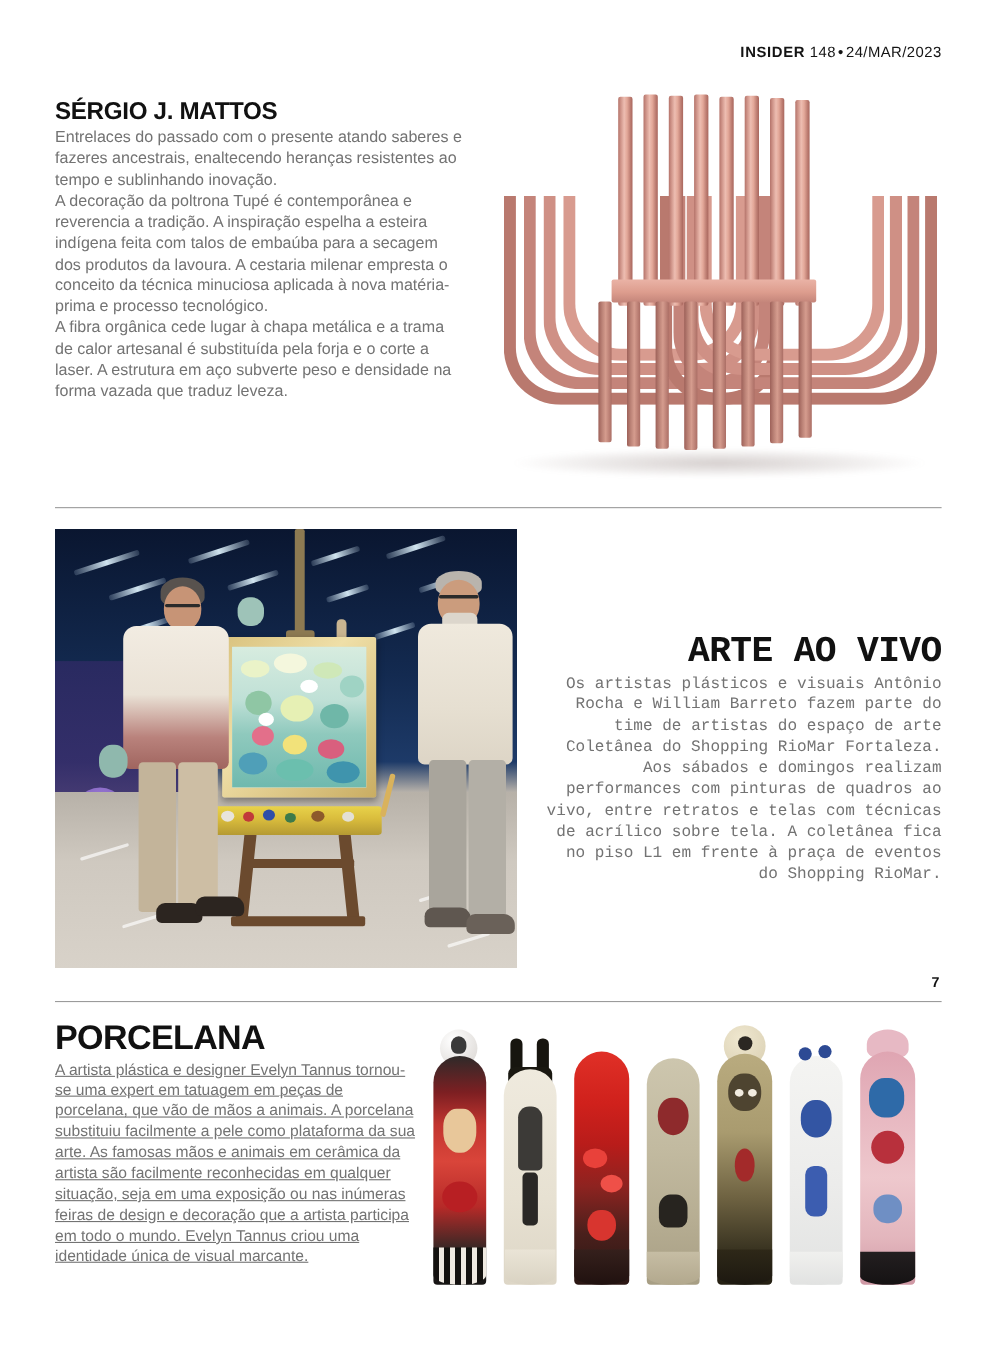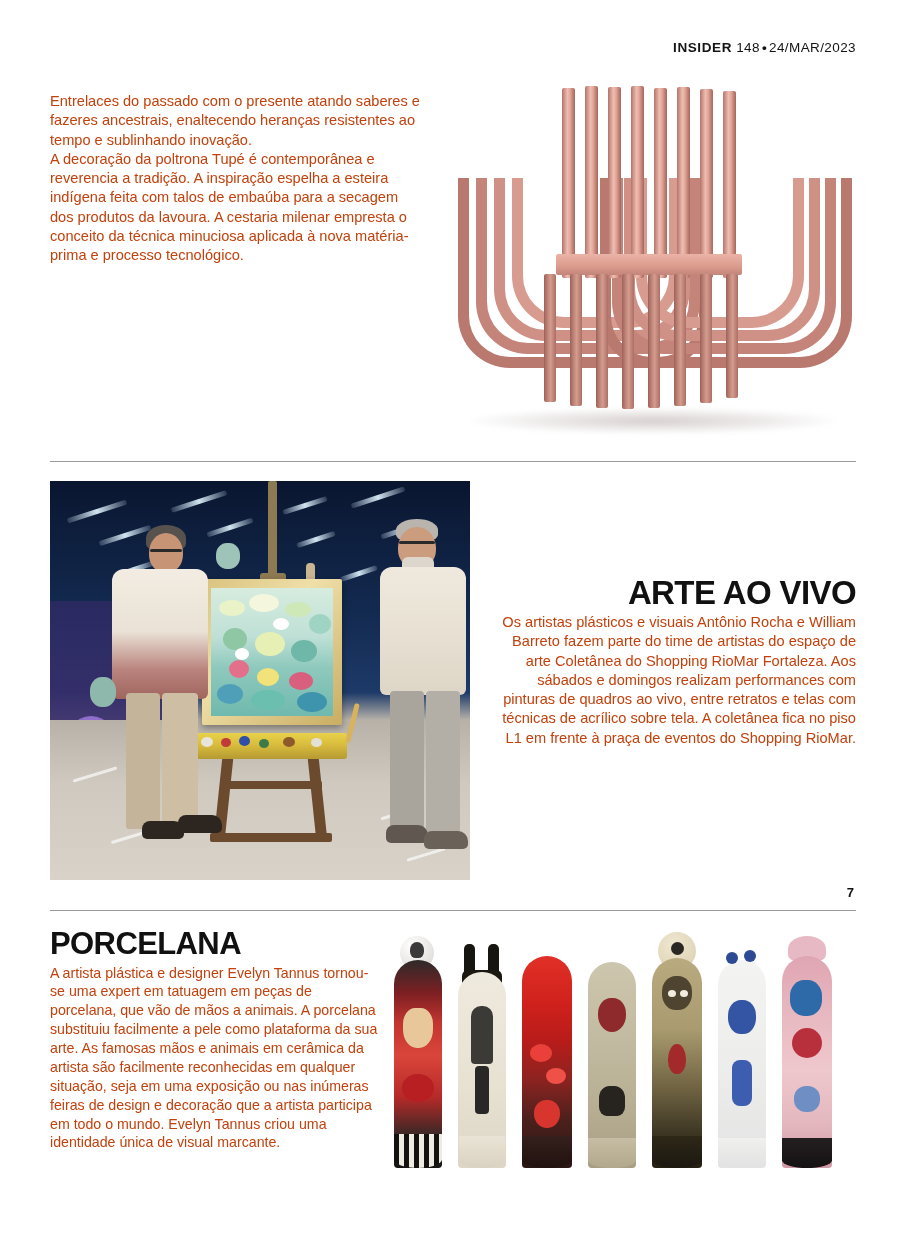--- a/index.html
+++ b/index.html
@@ -26,21 +26,21 @@
   .headline {
     font-weight: 700; line-height: .99;
     letter-spacing: -.6px; color: #111;
   }
   .h-big { font-size: 35px; }
   .subhead {
     font-weight: 700; font-size: 22px; letter-spacing: -.3px;
     line-height: 1.05; color: #111; margin-top: 1px;
   }
   .body-copy {
-    font-size: 14.6px; line-height: 1.32; color: #c2410c;
+    font-size: 14.6px; line-height: 1.32; color: #737373;
   }
   .body-copy p { margin: 0; }
 
   
   .rule {
     position: absolute; left: 50px; width: 806px; height: 1px;
     background: #9b9b9b;
   }
 
   
@@ -140,28 +140,29 @@
   }
   .frame-inner { width: 100%; height: 100%; overflow: hidden; position: relative;
     background: #cfe6dd; }
   .paint-layer { position: absolute; inset: 0; }
   .paint-dab { position: absolute; border-radius: 50%; }
 
   
   #article-arte {
     position: absolute; left: 496px; top: 576px; width: 360px;
     text-align: right;
+    font-family: Liberation Mono, monospace;
   }
   #article-arte .headline { font-size: 33px; line-height: 1.0; }
   #article-arte .body-copy { margin-top: 4px; }
 
   
   #article-tattoo { position: absolute; left: 50px; top: 928px; width: 330px; }
   #article-tattoo .headline { font-size: 31px; line-height: 1.02; }
-  #article-tattoo .body-copy { margin-top: 4px; font-size: 14.2px; line-height: 1.33; }
+  #article-tattoo .body-copy { margin-top: 4px; font-size: 14.2px; line-height: 1.33; text-decoration: underline; }
 
   .sculpt-row {
     position: absolute; left: 390px; top: 928px;
     width: 470px; height: 240px;
   }
   .sculpt { position: absolute; bottom: 0; }
   .s-arm {
     position: absolute; left: 0; bottom: 0; width: 100%;
     border-radius: 26px 26px 4px 4px;
     overflow: hidden;
@@ -184,23 +185,25 @@
 </head>
 <body>
 
 <div class="page">
 
   <div class="masthead">
     <span class="brand">INSIDER</span><span>&nbsp;</span><span class="issue">148</span><span class="sep">•</span><span class="issue">24/MAR/2023</span>
   </div>
 
   <div id="article-tupe">
+    <div class="subhead">SÉRGIO J. MATTOS</div>
     <div class="body-copy">
       <p>Entrelaces do passado com o presente atando saberes e fazeres ancestrais, enaltecendo heranças resistentes ao tempo e sublinhando inovação.</p>
       <p>A decoração da poltrona Tupé é contemporânea e reverencia a tradição. A inspiração espelha a esteira indígena feita com talos de embaúba para a secagem dos produtos da lavoura. A cestaria milenar empresta o conceito da técnica minuciosa aplicada à nova matéria-prima e processo tecnológico.</p>
+      <p>A fibra orgânica cede lugar à chapa metálica e a trama de calor artesanal é substituída pela forja e o corte a laser. A estrutura em aço subverte peso e densidade na forma vazada que traduz leveza.</p>
     </div>
   </div>
 
   <div class="chair-wrap">
     <div class="chair-shadow"></div>
     <div class="chair">
 
       <div class="arm-band" style="left:6px;  top:100px; width:252px; height:190px; border-color:#b9796e;"></div>
       <div class="arm-band" style="left:24px; top:100px; width:224px; height:176px; border-color:#c4847a;"></div>
       <div class="arm-band" style="left:42px; top:100px; width:196px; height:163px; border-color:#cf9085;"></div>

